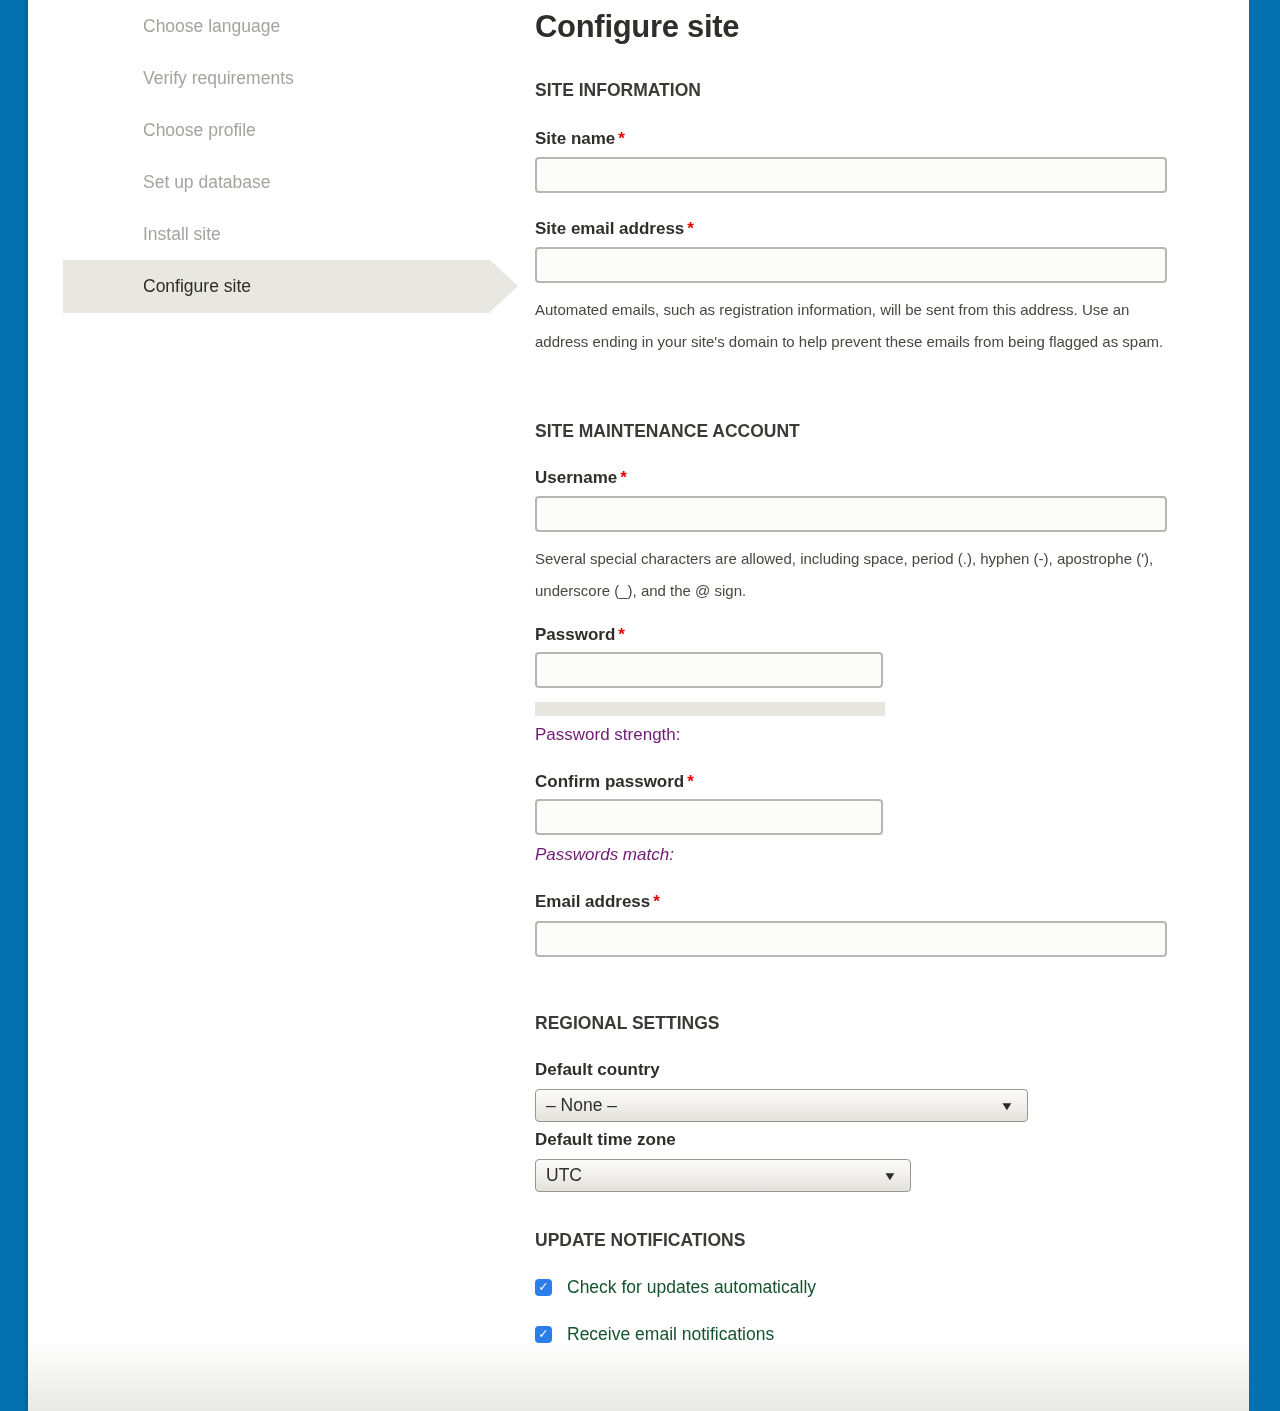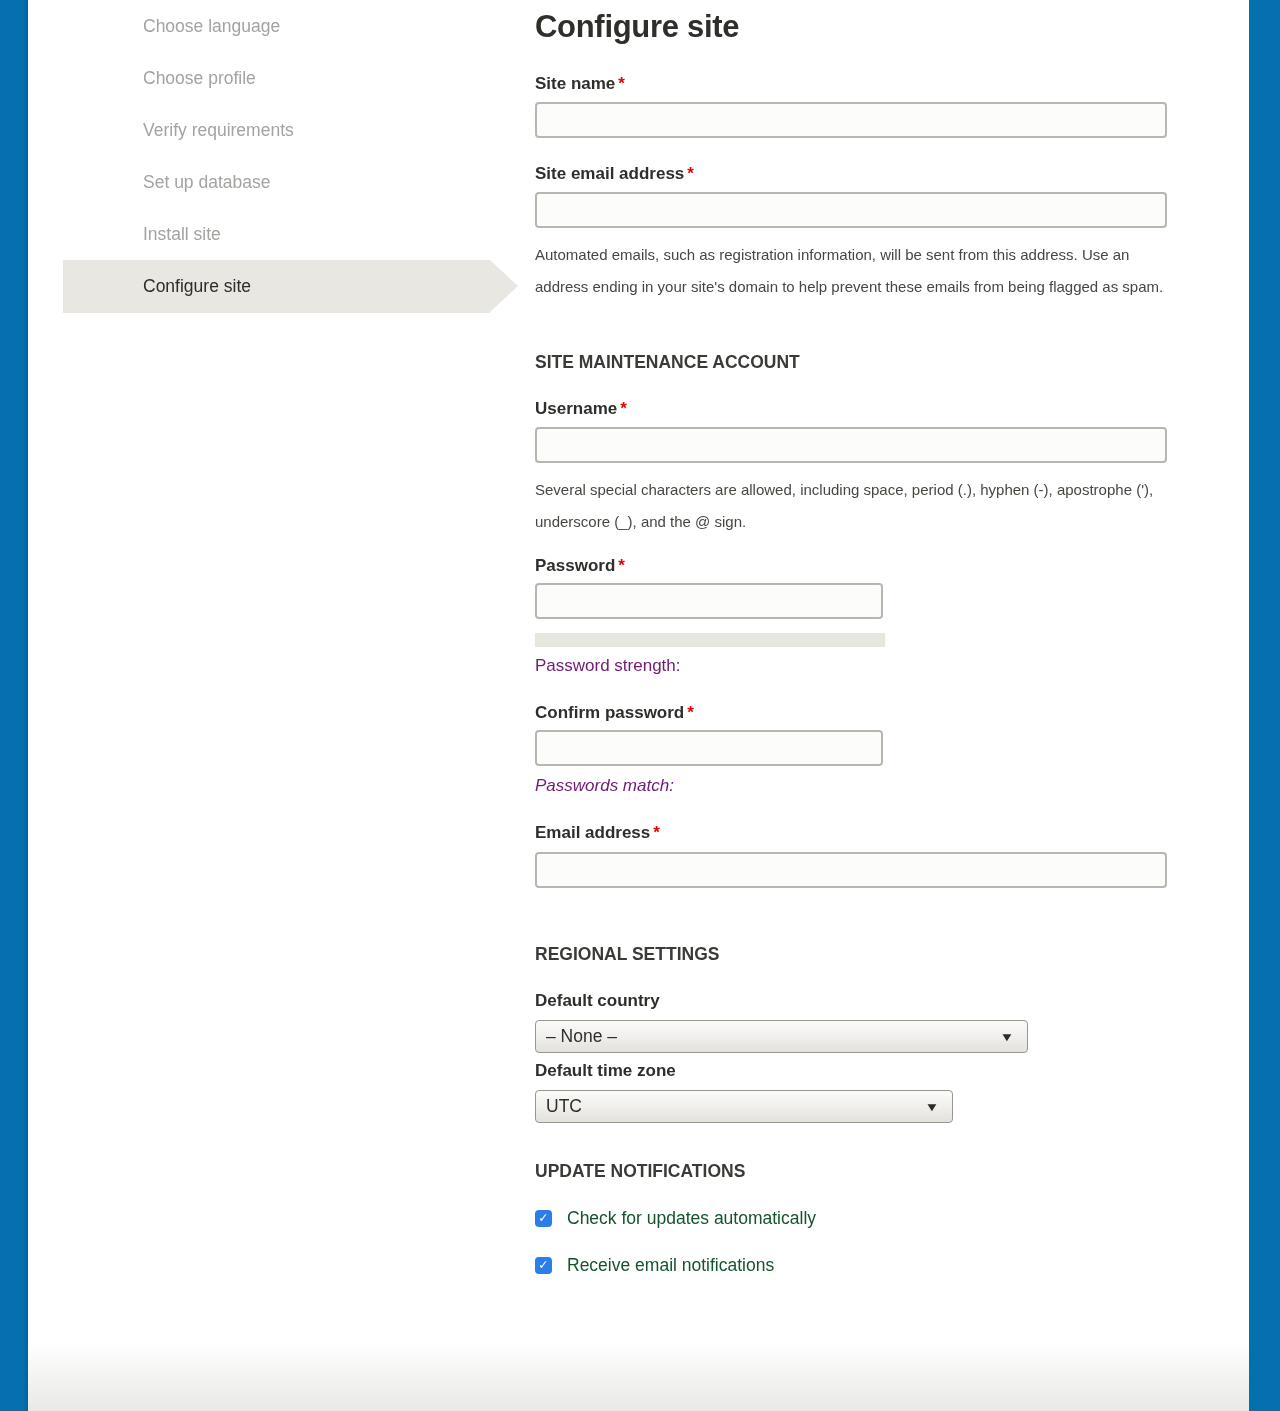--- a/index.html
+++ b/index.html
@@ -59,21 +59,21 @@
     margin-top: 8px;
     font-size: 31px; line-height: 38px;
     font-weight: bold; color: #2e2e2b;
     letter-spacing: -0.3px;
   }
   .sec-head {
     font-size: 17.5px; line-height: 22px;
     font-weight: bold; color: #3a3a37;
   }
   .sec-head.si  { margin-top: 33px; }
-  .sec-head.sma { margin-top: 49px; }
+  .sec-head.sma { margin-top: 63px; }
   .sec-head.rs  { margin-top: 55px; }
   .sec-head.un  { margin-top: 37px; }
 
   .fld-label {
     display: block;
     font-size: 17px; line-height: 22px;
     font-weight: bold; color: #2e2e2b;
   }
   .req { color: #e60000; font-weight: bold; margin-left: 3px; }
 
@@ -122,21 +122,21 @@
     padding: 0 14px 0 10px;
     font-size: 17.5px; color: #2e2e2b;
     cursor: default;
   }
   .select .sel-text { flex: 1; }
   .select .chev {
     font-size: 12px; color: #2b2b28;
     transform: scaleX(1.25);
   }
   .select.country { width: 493px; }
-  .select.timezone { width: 418px; }
+  .select.timezone { width: 376px; }
 
   
   .cb-row {
     margin-top: 25px;
     display: flex; align-items: center;
   }
   .checkbox {
     width: 17px; height: 17px;
     border-radius: 4px;
     background: #2b7de9;
@@ -155,35 +155,36 @@
 <body>
 
 <div class="accent-left-edge"></div>
 
 <div class="page">
   <div class="layout">
 
     <div class="sidebar">
       <ol class="steps">
         <li class="step">Choose language</li>
+        <li class="step">Verify requirements</li>
         <li class="step">Choose profile</li>
-        <li class="step">Verify requirements</li>
         <li class="step">Set up database</li>
         <li class="step">Install site</li>
         <li class="step active">
           <span>Configure site</span>
           <span class="arrow"></span>
         </li>
       </ol>
     </div>
 
     <div class="main">
 
       <h1 class="page-title">Configure site</h1>
 
+      <div class="sec-head si">SITE INFORMATION</div>
 
       <label class="fld-label mt27">
         <span>Site name</span><span class="req">*</span>
       </label>
       <input class="text" type="text" value="" style="">
 
       <label class="fld-label mt25">
         <span>Site email address</span><span class="req">*</span>
       </label>
       <input class="text" type="text" value="" style="">

